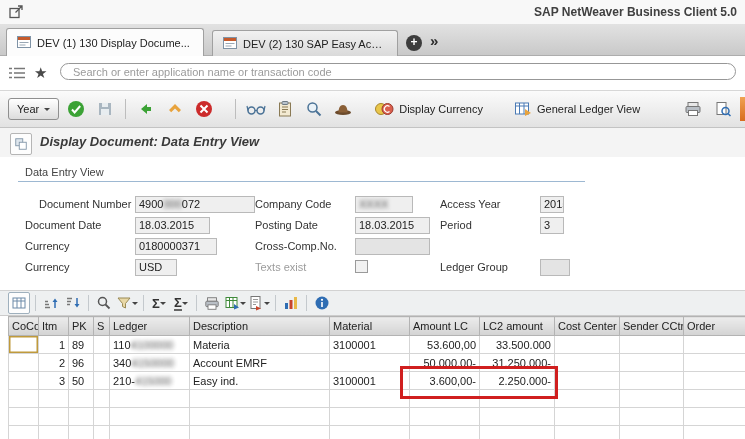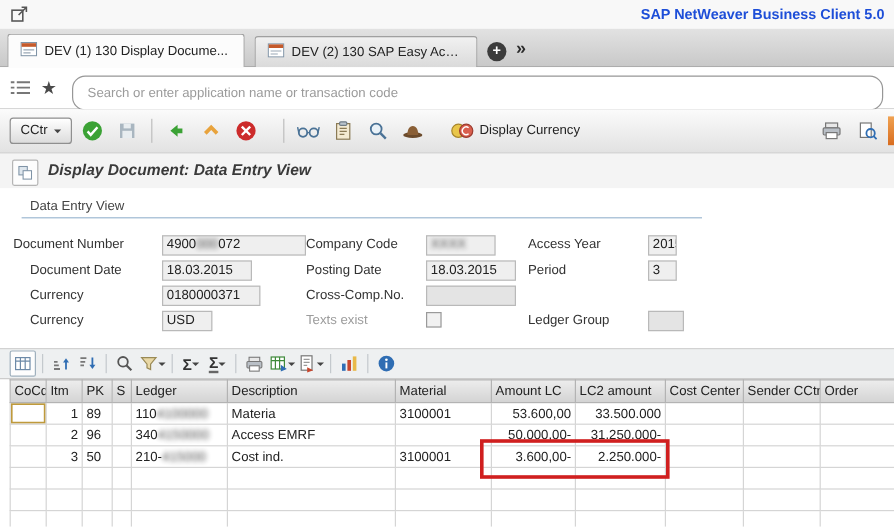--- a/index.html
+++ b/index.html
@@ -2,39 +2,39 @@
 <html><head>
 <meta charset="utf-8">
 <style>
   html,body{margin:0;padding:0;background:#fff;}
   .screen{position:relative;width:745px;height:439px;overflow:hidden;
           font-family:"Liberation Sans",sans-serif;font-size:11px;color:#333;background:#fff;}
 
   
   .winbar{position:absolute;top:0;left:0;right:0;height:24px;background:#f8f8f8;}
   .win-icon{position:absolute;left:8px;top:4px;cursor:pointer;}
-  .win-title{position:absolute;right:8px;top:5px;font-size:12px;font-weight:bold;color:#1d4ed8;}
+  .win-title{position:absolute;right:8px;top:5px;font-size:12px;font-weight:bold;color:#404040;}
 
   
   .tabstrip{position:absolute;top:24px;left:0;right:0;height:32px;
             background:linear-gradient(#e2e2e2,#c9c9c9);border-bottom:1px solid #adadad;box-sizing:border-box;}
   .tab{position:absolute;display:flex;align-items:center;gap:6px;padding:0 10px;box-sizing:border-box;
        border:1px solid #a0a0a0;border-bottom:none;border-radius:3px 3px 0 0;font-size:11px;color:#222;cursor:pointer;}
   .tab-active{left:6px;top:4px;width:198px;height:28px;background:#fcfcfc;z-index:2;}
   .tab-inactive{left:212px;top:6px;width:186px;height:26px;background:linear-gradient(#f1f1f1,#dadada);}
   .tab-label{white-space:nowrap;overflow:hidden;text-overflow:ellipsis;}
   .newtab{position:absolute;left:406px;top:11px;width:16px;height:16px;border-radius:50%;
           background:#3c3c3c;color:#fff;text-align:center;line-height:15px;font-size:12px;font-weight:bold;cursor:pointer;}
   .overflow{position:absolute;left:430px;top:8px;font-size:15px;font-weight:bold;color:#2c2c2c;cursor:pointer;}
 
   
   .searchrow{position:absolute;top:56px;left:0;right:0;height:35px;background:#fff;border-bottom:1px solid #d7d7d7;box-sizing:border-box;}
   .sr-icon{position:absolute;top:10px;cursor:pointer;}
   .star{left:34px;top:8px;font-size:15px;color:#4a4a4a;}
-  .searchbox{position:absolute;left:60px;top:7px;width:676px;height:29px;border:1px solid #979797;border-radius:11px;
+  .searchbox{position:absolute;left:60px;top:7px;width:676px;height:17px;border:1px solid #979797;border-radius:11px;
              padding:0 12px;box-sizing:border-box;font-family:"Liberation Sans",sans-serif;font-size:11px;color:#333;outline:none;}
   .searchbox::placeholder{color:#9b9b9b;}
 
   
   .toolbar{position:absolute;top:91px;left:0;right:0;height:37px;
            background:linear-gradient(#fbfbfb,#e2e2e2);border-bottom:1px solid #c3c3c3;box-sizing:border-box;}
   .tb-left{position:absolute;left:8px;top:0;height:36px;display:flex;align-items:center;gap:5px;}
   .tb-right{position:absolute;right:10px;top:0;height:36px;display:flex;align-items:center;gap:6px;}
   .menu-btn{height:22px;border:1px solid #8f8f8f;border-radius:3px;background:linear-gradient(#ffffff,#dcdcdc);
             padding:0 8px;display:inline-flex;align-items:center;gap:5px;font-size:11px;color:#222;cursor:pointer;}
@@ -133,21 +133,21 @@
           <path d="M1 2.5h3M6 2.5h11M1 7h3M6 7h11M1 11.5h3M6 11.5h11" stroke="#777" stroke-width="1.6"></path>
         </svg>
     </span>
     <span class="sr-icon star">★</span>
     <input class="searchbox" value="" placeholder="Search or enter application name or transaction code" style="">
   </div>
 
   <div class="toolbar">
     <div class="tb-left">
       <button class="menu-btn">
-        <span>CCtr</span>
+        <span>Year</span>
         <span class="caret"></span>
       </button>
       <span class="tb-btn">
         <svg width="20" height="20" viewBox="0 0 20 20">
             <circle cx="10" cy="10" r="8" fill="#3ba235"></circle>
             <path d="M6 10.5l2.6 2.9L14.2 7" stroke="#fff" stroke-width="2" fill="none"></path>
           </svg>
       </span>
       <span class="tb-btn">
         <svg width="18" height="18" viewBox="0 0 18 18">
@@ -201,20 +201,28 @@
           </svg>
       </span>
       <span class="tb-labelbtn gap14">
         <svg width="20" height="16" viewBox="0 0 20 16">
             <circle cx="7" cy="8" r="5.5" fill="#e9c64a" stroke="#a8862c"></circle>
             <circle cx="13.5" cy="8" r="5.5" fill="#d95f4e" stroke="#9c3b2e"></circle>
             <path d="M15.5 5.5a3.2 3.2 0 100 5" stroke="#fff" stroke-width="1.2" fill="none"></path>
           </svg>
         <span>Display Currency</span>
       </span>
+      <span class="tb-labelbtn gap26">
+        <svg width="18" height="16" viewBox="0 0 18 16">
+            <rect x="1.5" y="2" width="13" height="11" fill="#fff" stroke="#4a7ab5"></rect>
+            <path d="M1.5 5h13M5.5 2v11M10 2v11" stroke="#4a7ab5"></path>
+            <path d="M11 8l6 4-6 3z" fill="#e8a33d"></path>
+          </svg>
+        <span>General Ledger View</span>
+      </span>
     </div>
     <div class="tb-right">
       <span class="tb-btn">
         <svg width="18" height="16" viewBox="0 0 18 16">
             <rect x="4" y="1.5" width="10" height="4" fill="#e8e8e8" stroke="#777"></rect>
             <rect x="2" y="5.5" width="14" height="6" rx="1" fill="#b9bfc6" stroke="#777"></rect>
             <rect x="4.5" y="9.5" width="9" height="5" fill="#fff" stroke="#777"></rect>
           </svg>
       </span>
       <span class="tb-btn">
@@ -235,21 +243,21 @@
           <rect x="6" y="6" width="8" height="8" fill="#fff" stroke="#7f93a6"></rect>
         </svg>
     </span>
     <span class="page-title">Display Document: Data Entry View</span>
   </div>
 
   <div class="docheader">
     <span class="group-title">Data Entry View</span>
     <div class="group-line"></div>
 
-    <span class="flabel" style="left:11px;top:41px;">Document Number</span>
+    <span class="flabel" style="left:39px;top:41px;">Document Number</span>
     <div class="ffield" style="left:135px;top:39px;width:120px;"><span>4900</span><span class="blur">000</span><span>072</span></div>
     <span class="flabel" style="left:255px;top:41px;">Company Code</span>
     <div class="ffield" style="left:355px;top:39px;width:58px;"><span class="blur">XXXX</span></div>
     <span class="flabel" style="left:440px;top:41px;">Access Year</span>
     <div class="ffield" style="left:540px;top:39px;width:24px;">2015</div>
 
     <span class="flabel" style="left:25px;top:62px;">Document Date</span>
     <div class="ffield" style="left:135px;top:60px;width:75px;">18.03.2015</div>
     <span class="flabel" style="left:255px;top:62px;">Posting Date</span>
     <div class="ffield" style="left:355px;top:60px;width:75px;">18.03.2015</div>
@@ -401,35 +409,35 @@
           <td></td>
           <td></td>
           <td></td>
         </tr>
         <tr>
           <td></td>
           <td class="num">2</td>
           <td>96</td>
           <td></td>
           <td><span>340</span><span class="blur">4150000</span></td>
-          <td class="desc">Access        EMRF</td>
+          <td class="desc">Account        EMRF</td>
           <td></td>
           <td class="num">50.000,00-</td>
           <td class="num">31.250.000-</td>
           <td></td>
           <td></td>
           <td></td>
         </tr>
         <tr>
           <td></td>
           <td class="num">3</td>
           <td>50</td>
           <td></td>
           <td><span>210-</span><span class="blur">415000</span></td>
-          <td class="desc">Cost   ind.</td>
+          <td class="desc">Easy   ind.</td>
           <td>3100001</td>
           <td class="num">3.600,00-</td>
           <td class="num">2.250.000-</td>
           <td></td>
           <td></td>
           <td></td>
         </tr>
         <tr>
           <td></td>
             <td></td>

